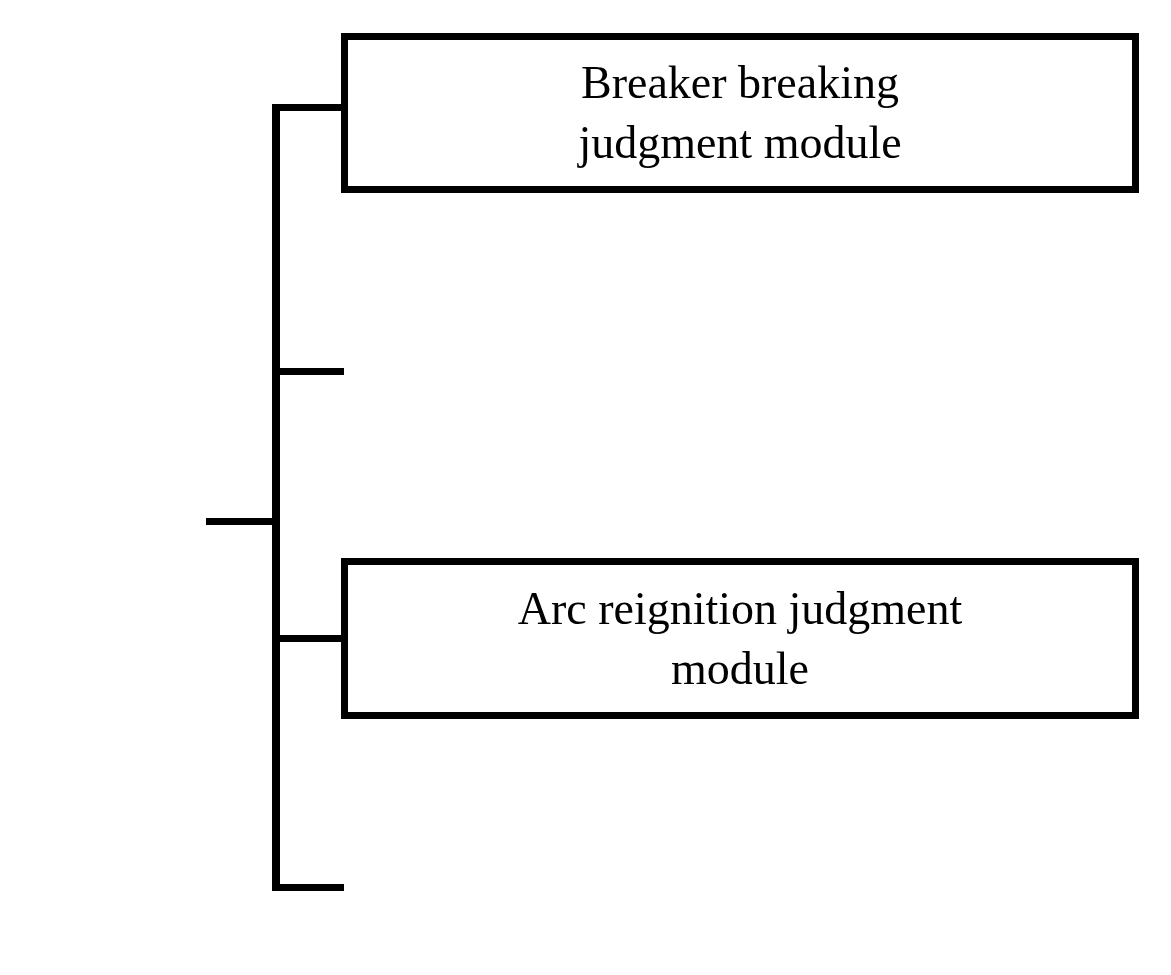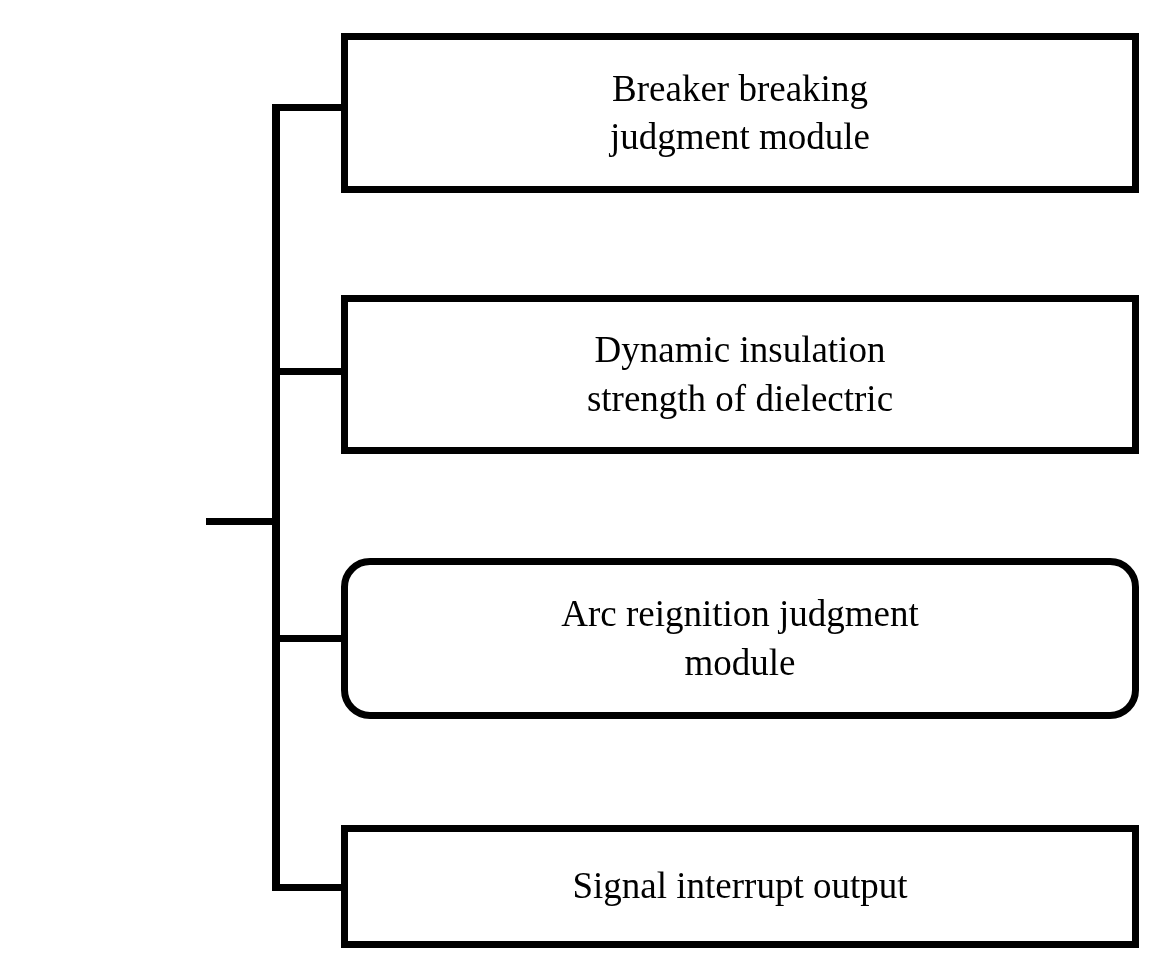--- a/index.html
+++ b/index.html
@@ -44,25 +44,25 @@
     font-size: 41px;
     line-height: 1.38;
     align-items: center;
     padding-top: 210px;
   }
 
   
   .module-node {
     left: 341px;
     width: 798px;
-    font-size: 37px;
+    font-size: 46px;
   }
   #module-node-0 { top: 33px;  height: 160px; }
   #module-node-1 { top: 295px; height: 159px; }
-  #module-node-2 { top: 558px; height: 161px; border-radius: 29px; }
+  #module-node-2 { top: 558px; height: 161px; }
   #module-node-3 { top: 825px; height: 123px; }
 
   
   .line {
     position: absolute;
     background: #000000;
   }
   .line-h { height: 7px; }
   .line-v { width: 8px; }
 
@@ -96,21 +96,18 @@
   <div class="line line-v" id="trunk-line"></div>
 
   <div class="line line-h module-stub" id="module-stub-0"></div>
   <div class="line line-h module-stub" id="module-stub-1"></div>
   <div class="line line-h module-stub" id="module-stub-2"></div>
   <div class="line line-h module-stub" id="module-stub-3"></div>
 
   <div class="node module-node" id="module-node-0">Breaker breaking
 judgment module</div>
 
-  <div class="node module-node" id="module-node-1">Dynamic insulation
-strength of dielectric</div>
 
   <div class="node module-node" id="module-node-2">Arc reignition judgment
 module</div>
 
-  <div class="node module-node" id="module-node-3">Signal interrupt output</div>
 
 </div>
 
 </body></html>

